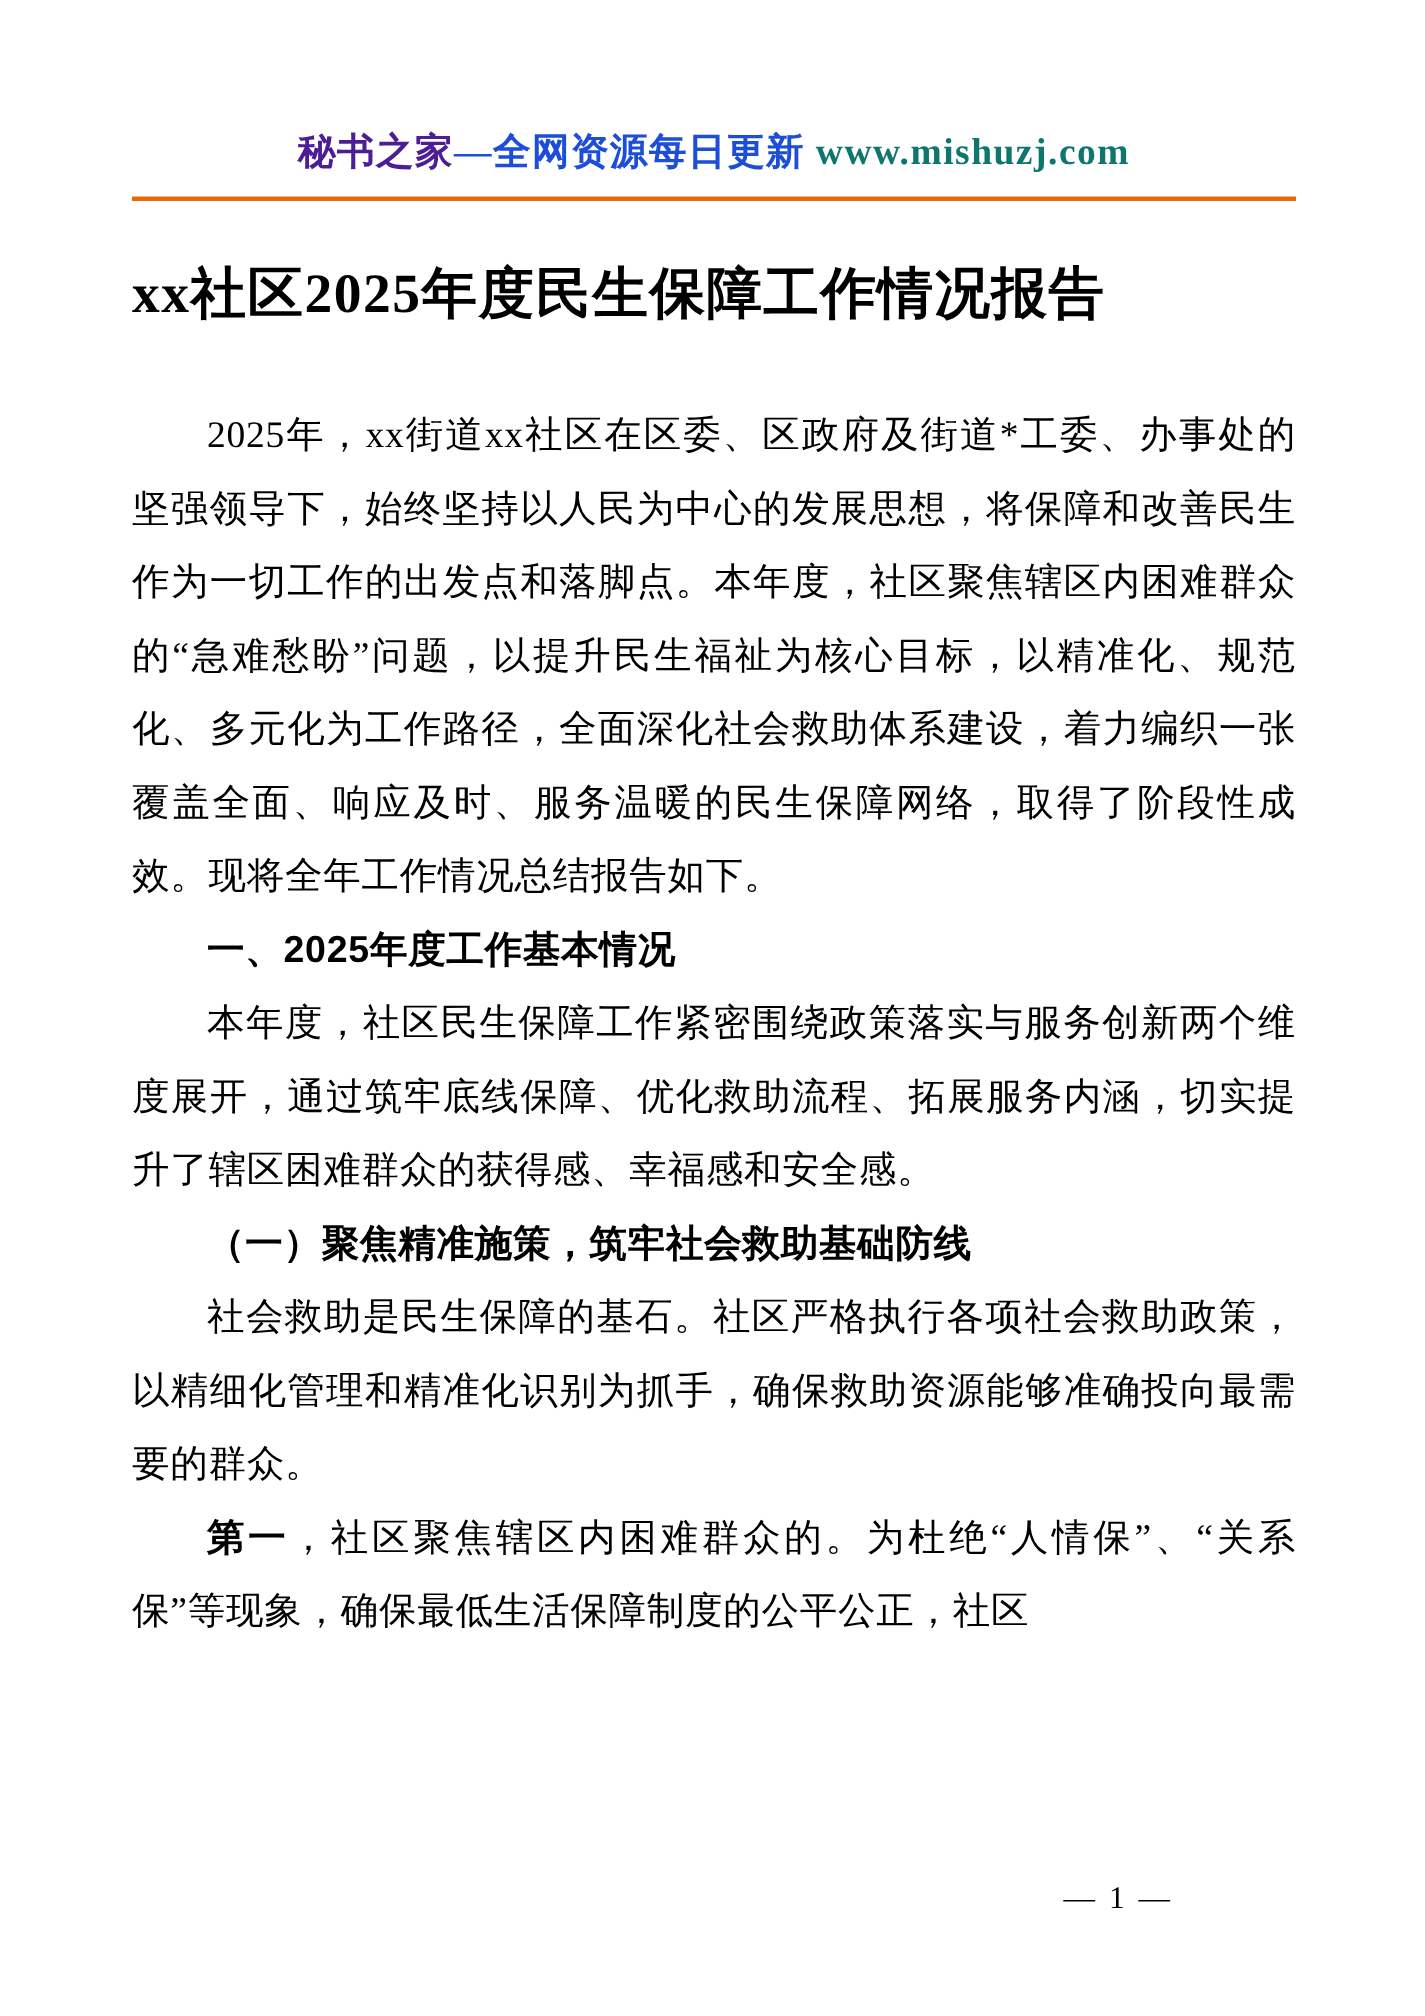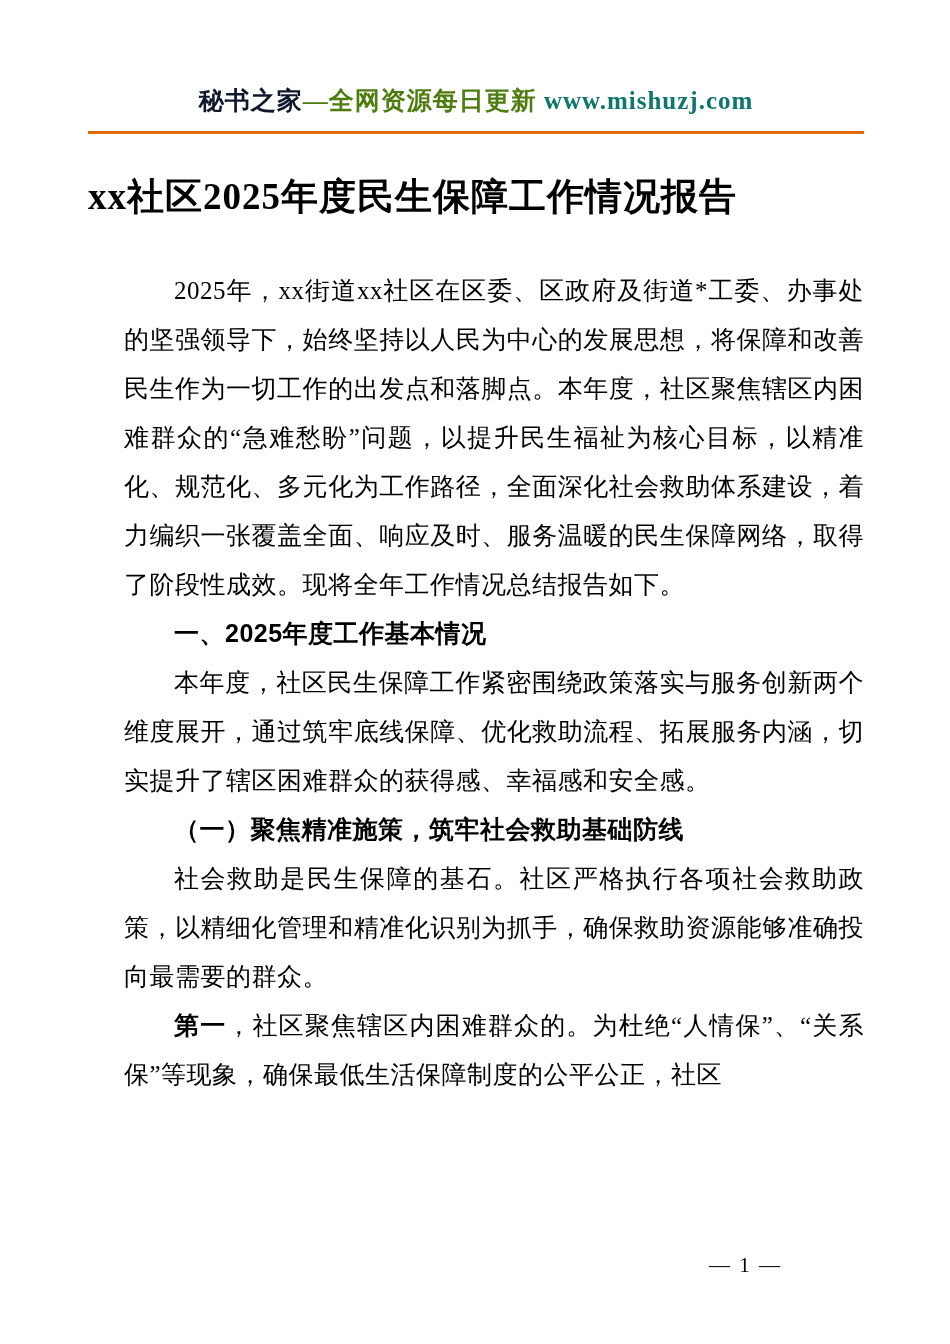--- a/index.html
+++ b/index.html
@@ -18,42 +18,41 @@
     inset: 0;
     padding: 84px 86px 0 88px;
   }
   .doc-header {
     text-align: center;
     font-size: 25px;
     font-weight: bold;
     white-space: nowrap;
     letter-spacing: 1px;
   }
-  .brand { color: #0f172a; }
-  .tagline { color: #4d7c0f; }
+  .brand { color: #4c1d95; }
+  .tagline { color: #1d4ed8; }
   .url { color: #0f766e; }
   .header-rule {
     border: none;
     border-top: 3px solid #e36c09;
     margin: 14px 0 0 0;
   }
   .doc-title {
     font-size: 37px;
     font-weight: bold;
     margin: 40px 0 0 0;
     letter-spacing: 1px;
     line-height: 1.25;
   }
   .doc-body {
     margin-top: 46px;
     font-size: 25px;
     line-height: 49px;
     text-align: justify;
     letter-spacing: 0.5px;
-    margin-left: 36px;
   }
   .doc-body p { margin: 0; }
   .para { text-indent: 2em; }
   .heading {
     text-indent: 2em;
     font-weight: bold;
     font-family: "Liberation Sans", "DejaVu Sans", sans-serif;
   }
   .subheading { text-indent: 2em; font-weight: bold; }
   .lead { font-weight: bold; }

